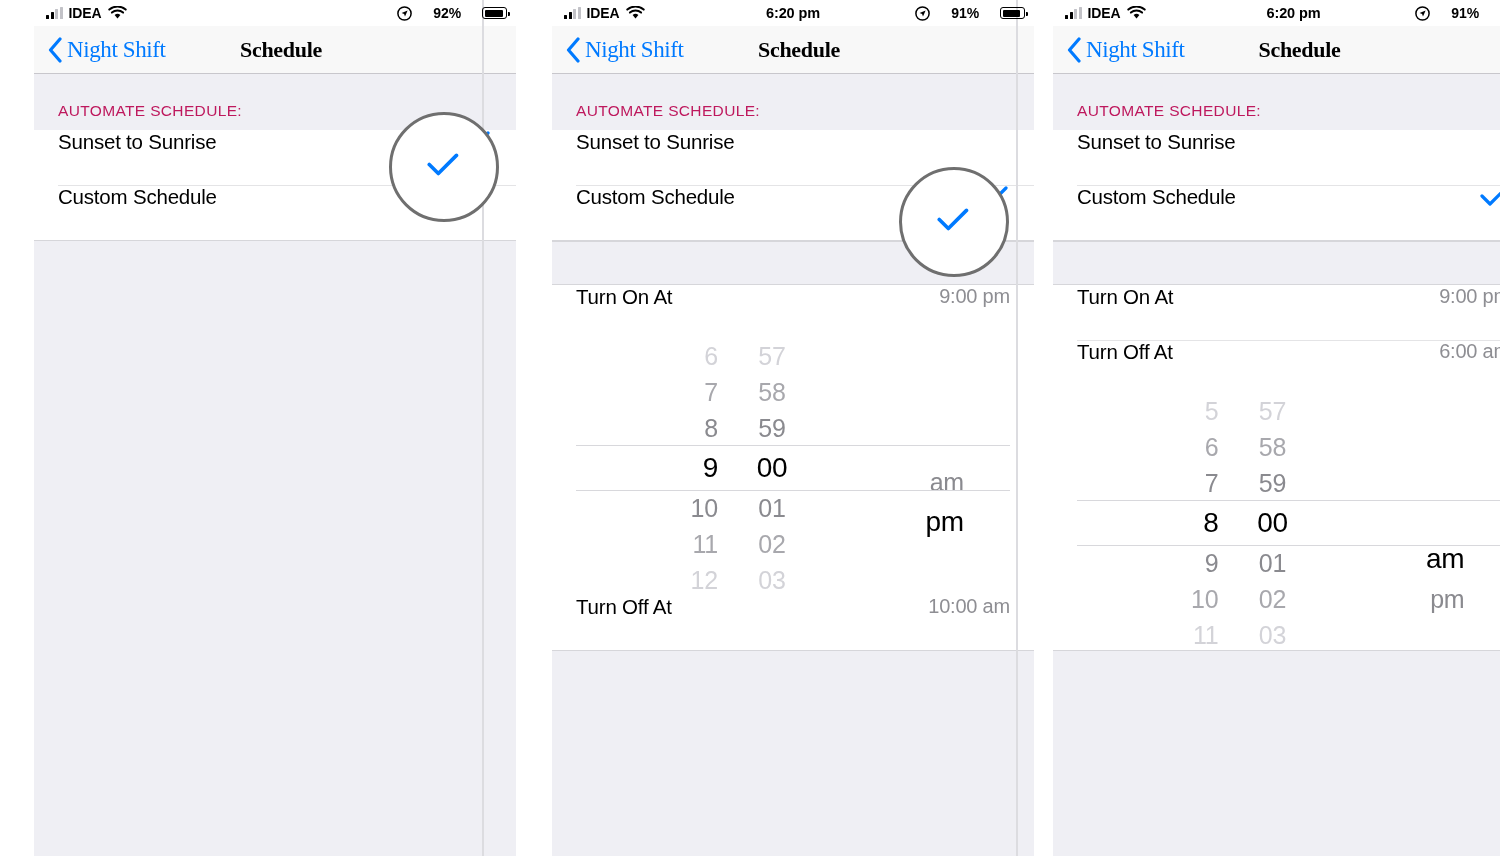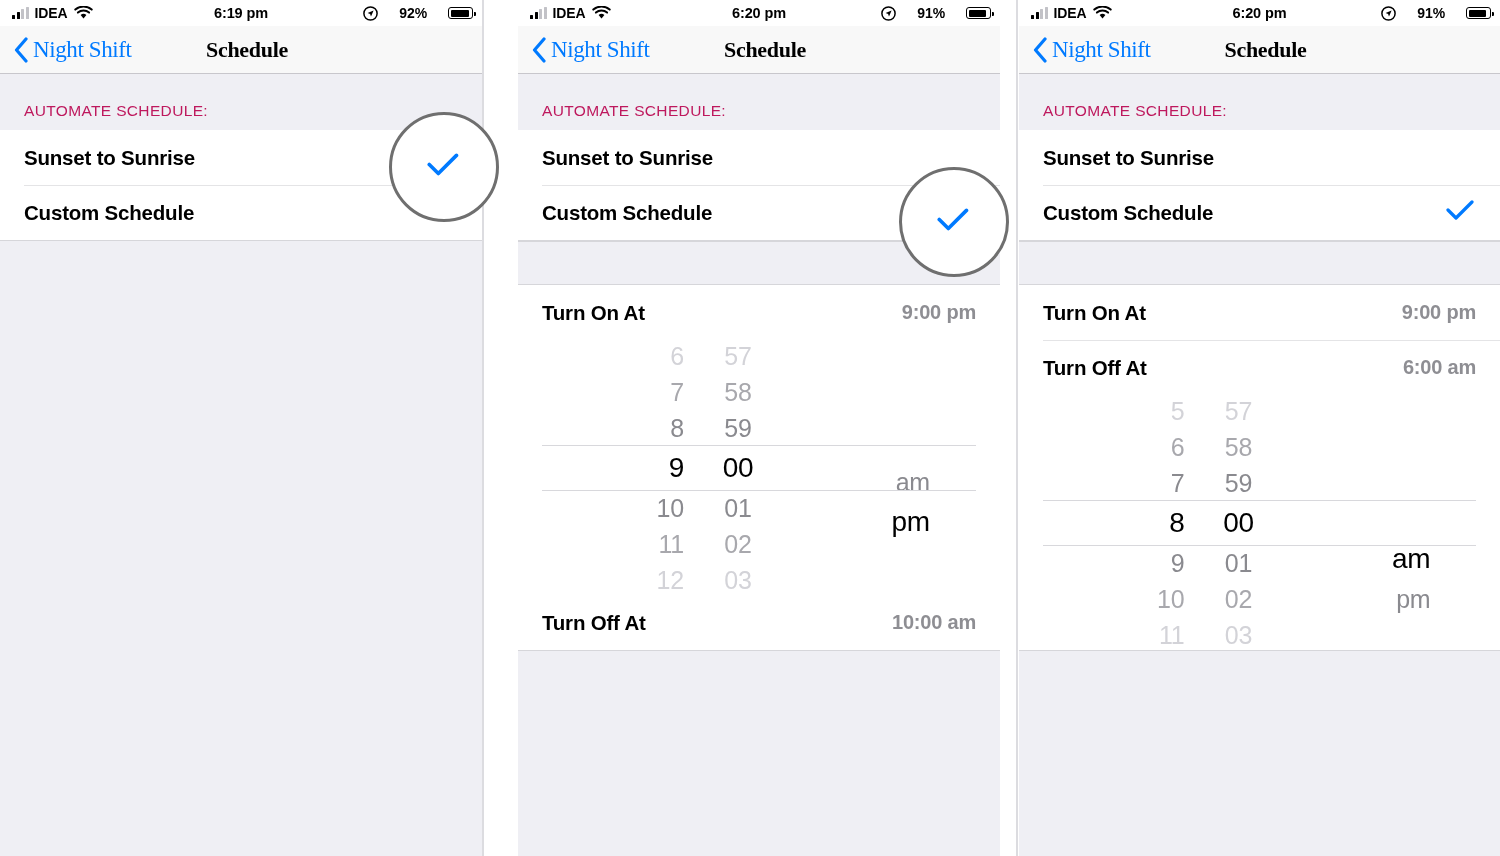--- a/index.html
+++ b/index.html
@@ -22,20 +22,21 @@
     background: #ffffff;
   }
 
   
   .panel {
     position: absolute;
     top: 0;
     height: 856px;
     background: #efeff4;
     overflow: hidden;
+    margin-left: 34px;
   }
   #panel-1 { left: 0px;    width: 482px; }
   #panel-2 { left: 518px;  width: 482px; }
   #panel-3 { left: 1019px; width: 481px; }
 
   .panel-divider {
     position: absolute;
     top: 0;
     height: 856px;
     width: 2px;
@@ -174,25 +175,24 @@
     border-top: 1px solid #d6d6da;
     border-bottom: 1px solid #d6d6da;
     box-sizing: border-box;
   }
   .list-group { background: #ffffff; }
   .list-row {
     position: relative;
     height: 55px;
     background: #ffffff;
     display: flex;
-    align-items: center;
+    align-items: flex-start;
     padding: 0 24px 0 24px;
     box-sizing: border-box;
     cursor: pointer;
-    font-weight: bold;
   }
   .list-row + .list-row::before {
     content: "";
     position: absolute;
     left: 24px; right: 0; top: 0;
     height: 1px;
     background: #e4e4e6;
   }
   .list-group::after {
     content: "";
@@ -295,21 +295,20 @@
             <i></i>
             <i></i>
           </div>
           <span class="carrier-name">IDEA</span>
           <svg width="19" height="14" viewBox="0 0 19 14">
             <path d="M9.5 12.4 L6.6 9.1 a4.4 4.4 0 0 1 5.8 0 Z" fill="#000"></path>
             <path d="M3.9 6.6 a8.4 8.4 0 0 1 11.2 0" stroke="#000" stroke-width="2" fill="none" stroke-linecap="round"></path>
             <path d="M1.3 3.6 a12.6 12.6 0 0 1 16.4 0" stroke="#000" stroke-width="2" fill="none" stroke-linecap="round"></path>
           </svg>
         </div>
-        <div class="status-center">6:19 pm</div>
         <div class="status-right">
           <svg width="15" height="15" viewBox="0 0 15 15">
             <circle cx="7.5" cy="7.5" r="6.6" stroke="#000" stroke-width="1.5" fill="none"></circle>
             <path d="M10.6 4.4 L4.6 7.0 L7.1 7.9 L8.0 10.4 Z" fill="#000"></path>
           </svg>
           <span class="battery-pct">92%</span>
           <div class="battery-icon">
             <div class="battery-fill" style="width: calc(92% - 3px);"></div>
           </div>
         </div>

